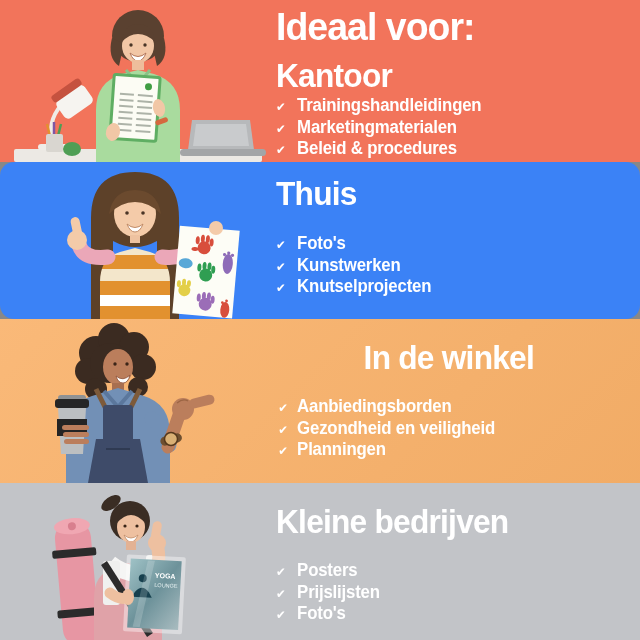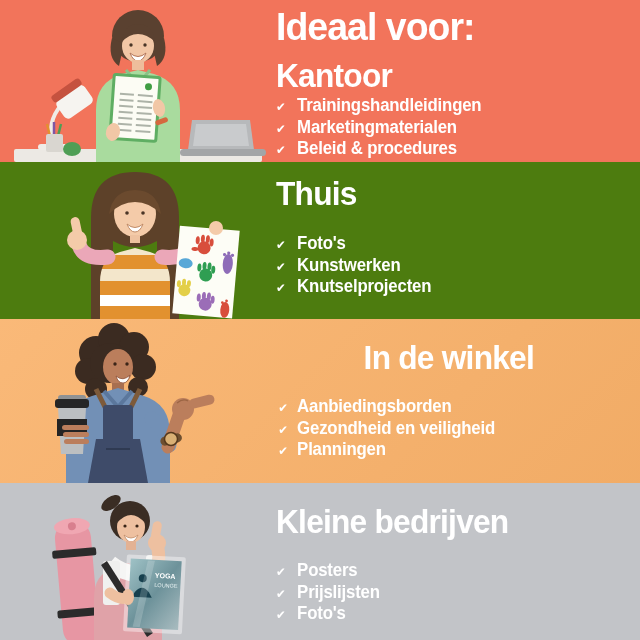--- a/index.html
+++ b/index.html
@@ -110,21 +110,21 @@
           <span class="itm">Marketingmaterialen</span>
         </div>
         <div class="row">
           <span class="chk">✔</span>
           <span class="itm">Beleid &amp; procedures</span>
         </div>
       </div>
     </div>
   </div>
 
-  <div class="section" id="sec-thuis" style="background-color: #4d7c0f;">
+  <div class="section" id="sec-thuis" style="background-color: #3b82f6; border-radius: 14px;">
     <svg class="photo" width="270" height="157" viewBox="0 0 270 157">
       <g>
         <path d="M135,10 q-44,0 -44,46 v101 h22 v-78 q22,12 44,0 v78 h22 v-101 q0,-46 -44,-46 z" fill="#5d4129"></path>
         <ellipse cx="135" cy="52" rx="21" ry="23" fill="#f4cba9"></ellipse>
         <path d="M135,28 q-22,0 -26,24 q12,-12 26,-12 q14,0 26,12 q-4,-24 -26,-24 z" fill="#6b4a2e"></path>
         <circle cx="127" cy="51" r="1.8" fill="#4a3526"></circle>
         <circle cx="143" cy="51" r="1.8" fill="#4a3526"></circle>
         <path d="M127,62 q8,7 16,0 q-3,8 -8,8 q-5,0 -8,-8 z" fill="#fff" stroke="#c08a66" stroke-width="1"></path>
         <rect x="130" y="73" width="10" height="8" fill="#eec2a0"></rect>
 

